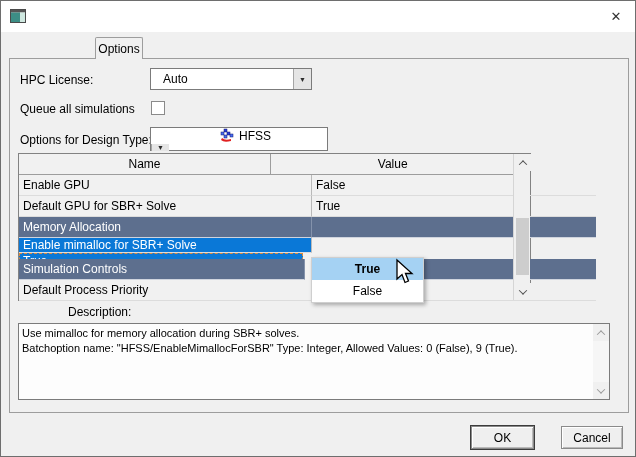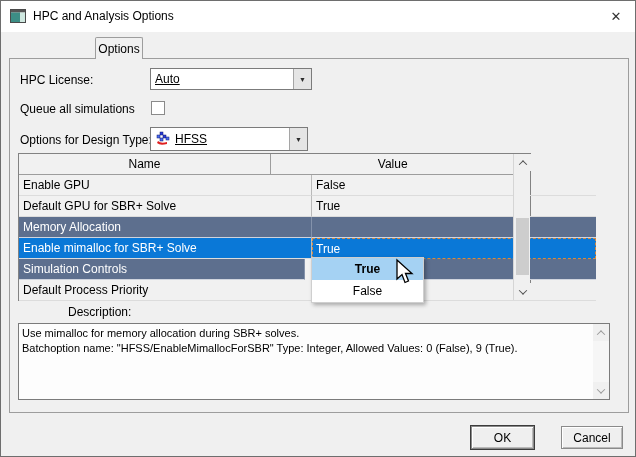--- a/index.html
+++ b/index.html
@@ -26,26 +26,26 @@
 
   
   .tabpage { position:absolute; left:8px; top:57px; width:620px; height:355px;
              border:1px solid #9d9d9d; background:#f0f0f0; z-index:2; }
 
   .lbl { position:absolute; font-size:12px; color:#000; white-space:nowrap; }
 
   
   .combo { position:absolute; background:#fff; border:1px solid #7b7b7b;
            display:flex; align-items:center; font-size:12px; color:#000; }
-  .combo .combo-text { flex:1; padding-left:4px; display:flex; align-items:center; gap:4px;text-decoration:underline; }
+  .combo .combo-text { flex:1; padding-left:12px; display:flex; align-items:center; gap:4px; }
   .combo .combo-btn { width:18px; align-self:stretch; background:#e5e5e5;
            border-left:1px solid #a5a5a5; display:flex; align-items:center; justify-content:center;
            font-size:7px; color:#2b2b2b; }
   .combo-hpc { left:140px; top:9px; width:162px; height:22px; }
-  .combo-design { left:140px; top:68px; width:158px; height:24px; }
+  .combo-design { left:140px; top:68px; width:178px; height:24px;flex-direction:column; }
 
   .checkbox { position:absolute; left:141px; top:42px; width:14px; height:14px;
               background:#fff; border:1px solid #8a8a8a; }
 
   
   .grid { position:absolute; left:8px; top:94px; width:513px; height:148px;
           border:1px solid #828282; background:#f1f1f1; }
   .grid-header { position:absolute; left:0; top:0; width:100%; height:21px; display:flex; }
   .hcell { background:#f1f1f1; border-right:1px solid #9d9d9d; border-bottom:1px solid #9d9d9d;
            display:flex; align-items:center; justify-content:center; font-size:12px; }
@@ -100,21 +100,20 @@
 
 <div class="dialog">
 
   <div class="titlebar">
     <svg class="title-icon" viewBox="0 0 16 14">
       <rect x="0.5" y="0.5" width="15" height="13" fill="#e8e8e8" stroke="#4a4a4a"></rect>
       <rect x="1" y="1" width="14" height="2.5" fill="#555"></rect>
       <rect x="1" y="3.5" width="9" height="9.5" fill="#3d8e86"></rect>
       <rect x="10" y="3.5" width="5" height="9.5" fill="#cfe8e0"></rect>
     </svg>
-    <span class="title-text">HPC and Analysis Options</span>
     <div class="close-btn">✕</div>
   </div>
 
   <div class="tab tab-options">Options</div>
 
   <div class="tabpage">
 
     <span class="lbl" style="left:10px; top:14px;">HPC License:</span>
     <div class="combo combo-hpc">
       <span class="combo-text">Auto</span>
@@ -152,21 +151,21 @@
         <div class="gcell v">False</div>
       </div>
       <div class="grow" style="top:42px;">
         <div class="gcell n">Default GPU for SBR+ Solve</div>
         <div class="gcell v">True</div>
       </div>
       <div class="grow section" style="top:63px;">
         <div class="gcell n">Memory Allocation</div>
         <div class="gcell v"></div>
       </div>
-      <div class="grow selected" style="top:84px;">
+      <div class="grow selected" style="top:84px;flex-direction:column;">
         <div class="gcell n">Enable mimalloc for SBR+ Solve</div>
         <div class="gcell v">True</div>
       </div>
       <div class="grow section" style="top:105px;gap:14px;">
         <div class="gcell n">Simulation Controls</div>
         <div class="gcell v"></div>
       </div>
       <div class="grow" style="top:126px;">
         <div class="gcell n">Default Process Priority</div>
         <div class="gcell v"></div>

